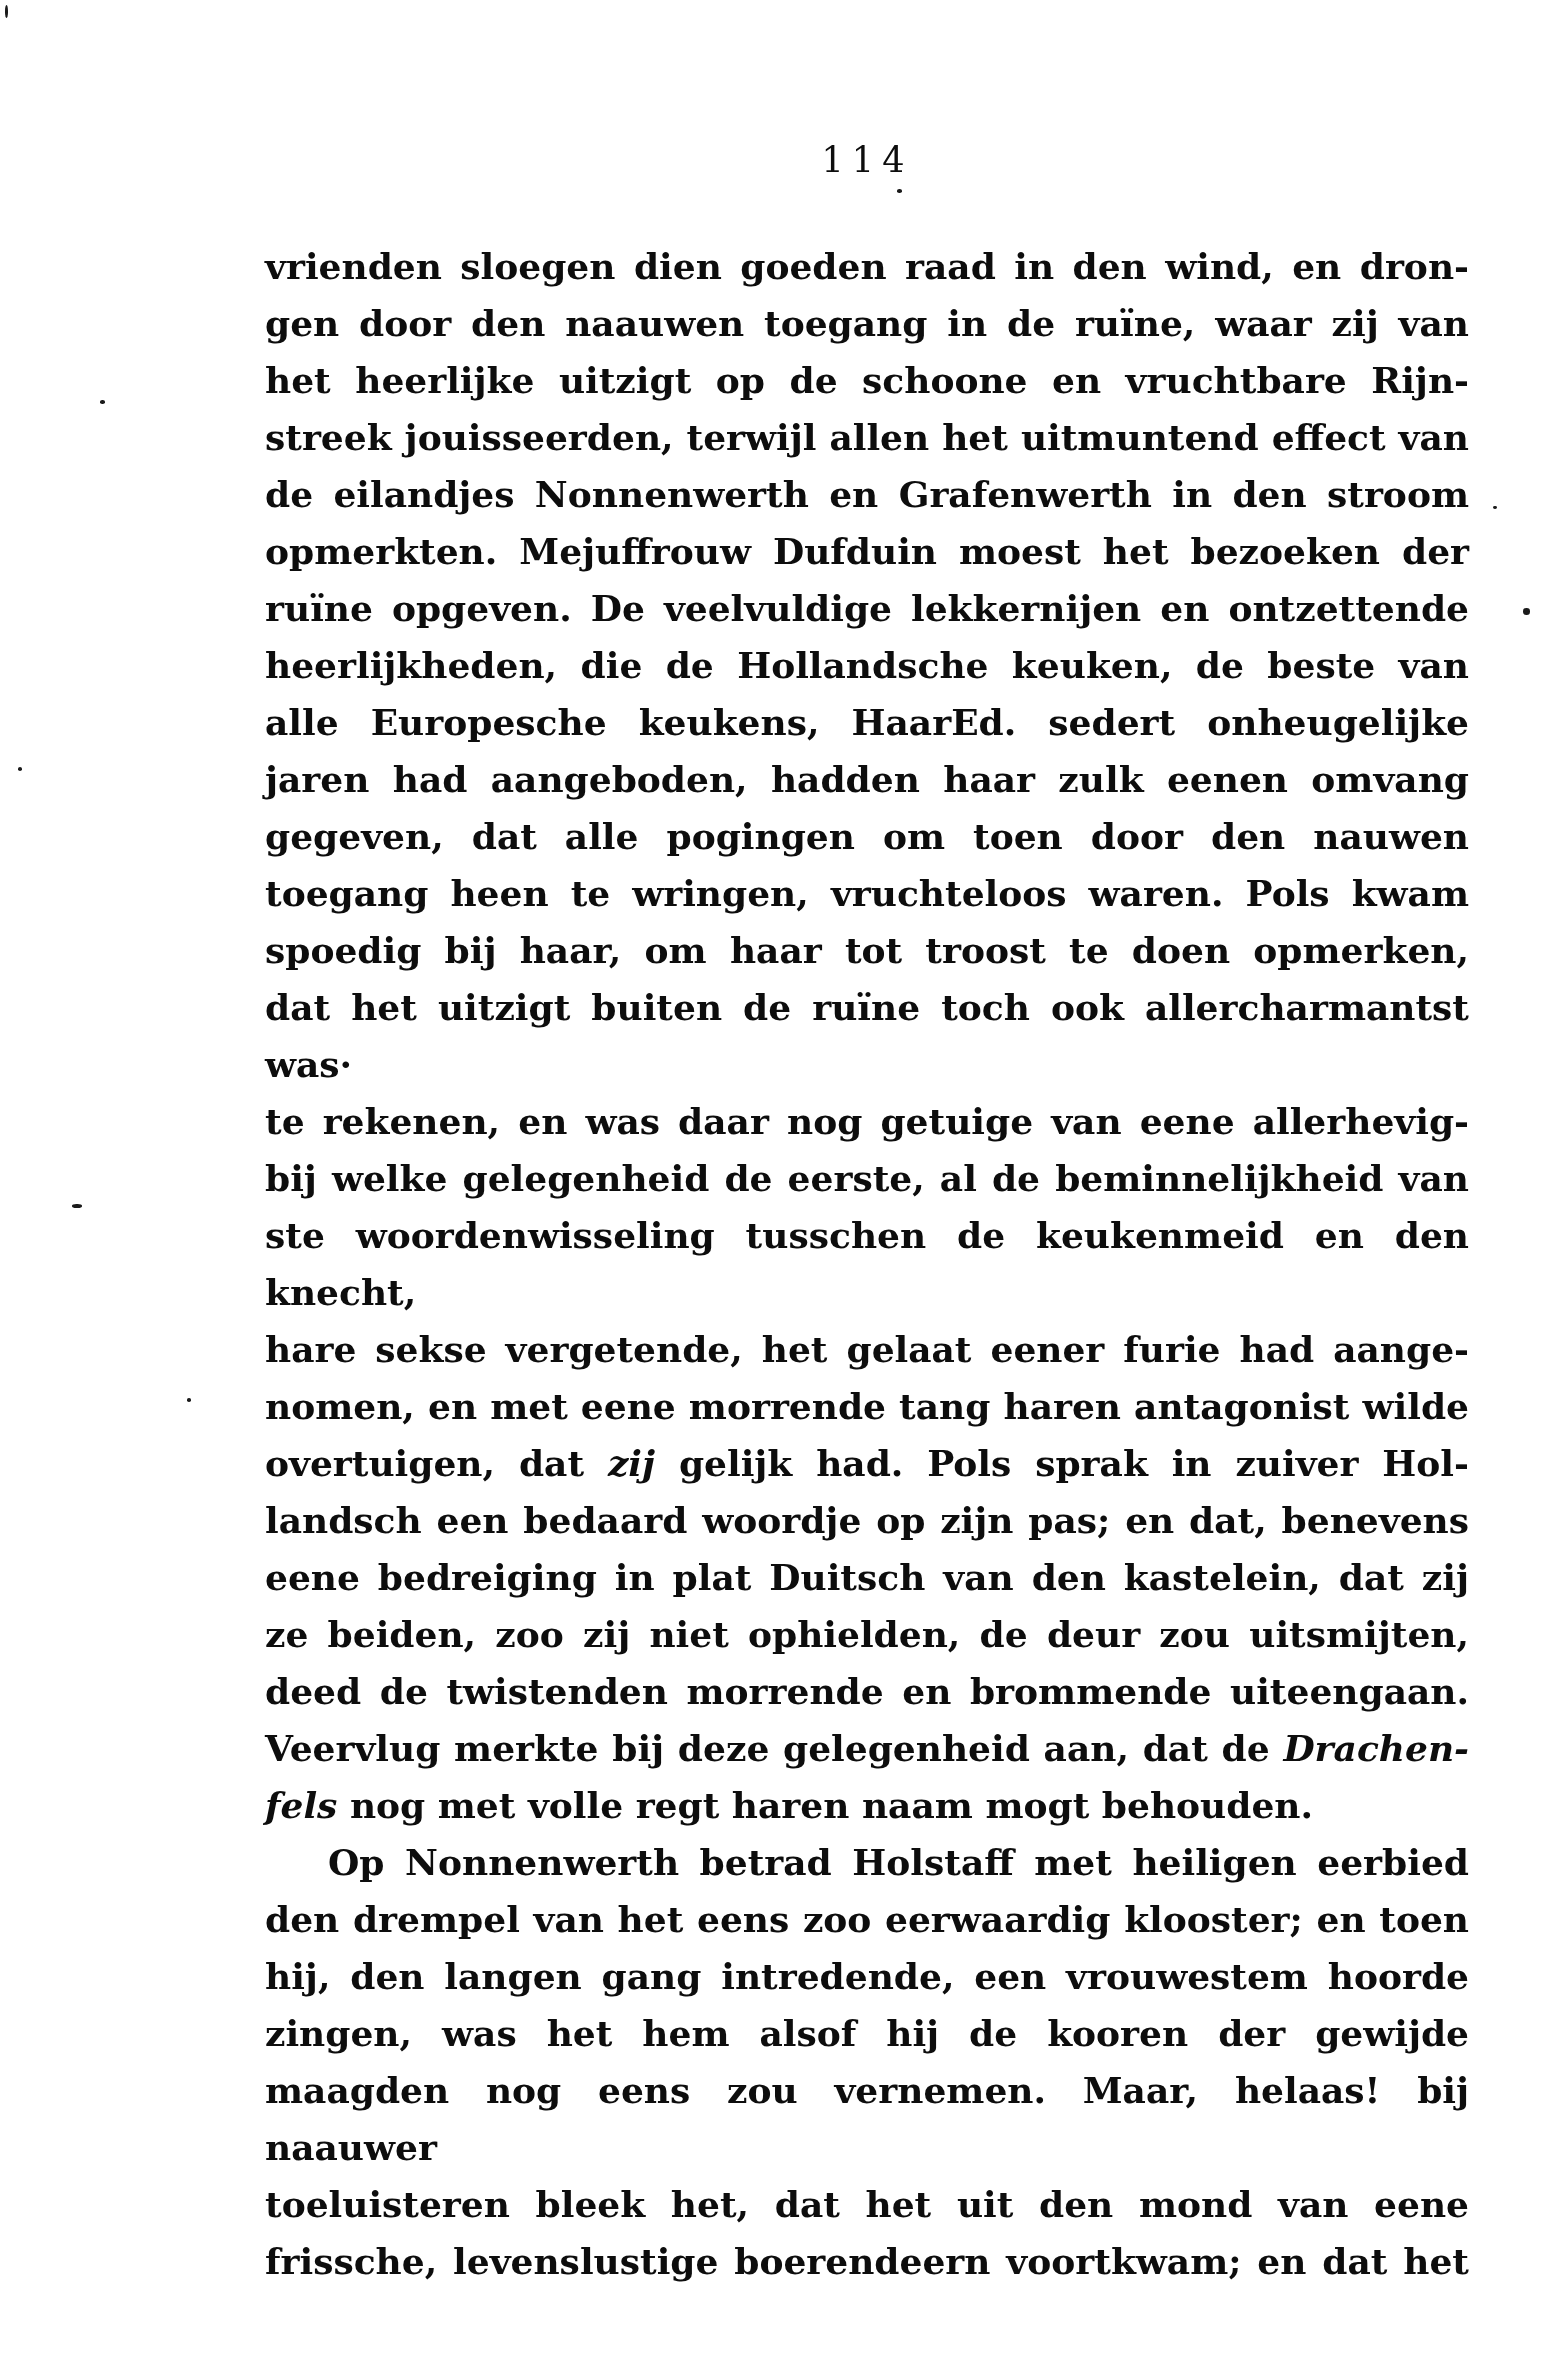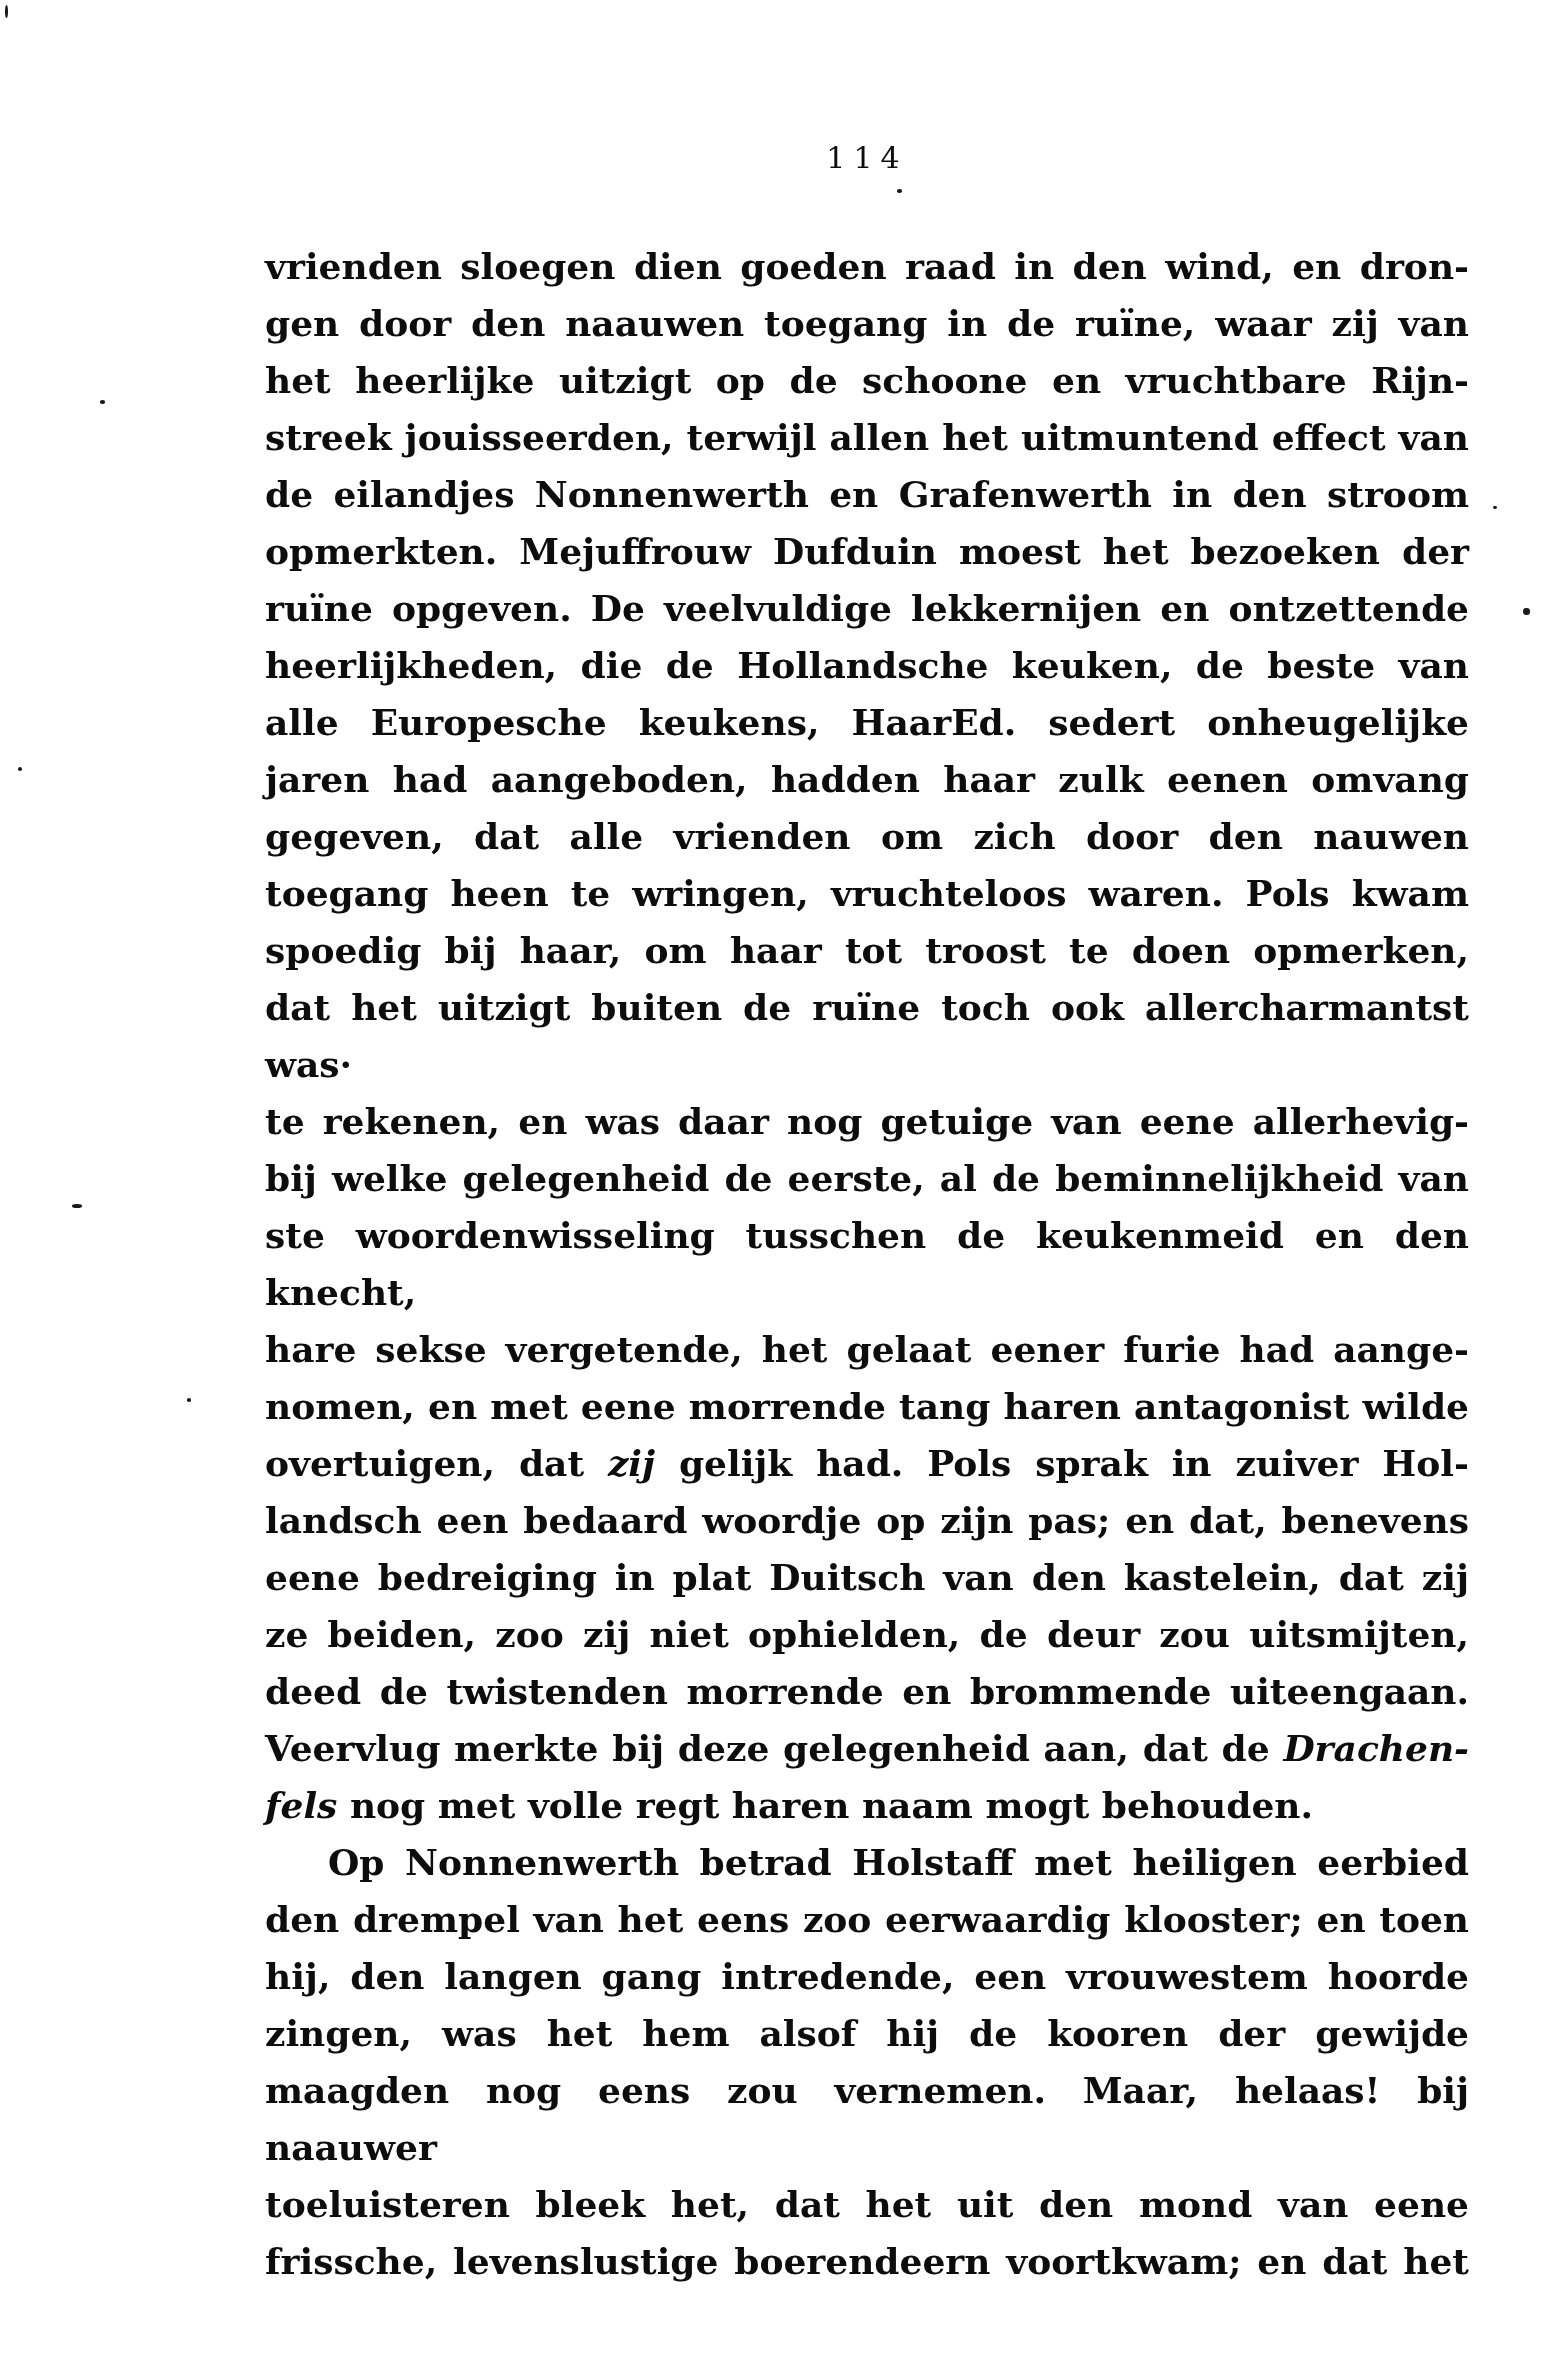--- a/index.html
+++ b/index.html
@@ -15,21 +15,21 @@
     color: #0d0d0d;
     font-family: "DejaVu Serif", serif;
     overflow: hidden;
   }
   .page-number {
     position: absolute;
     left: 265px;
     top: 140px;
     width: 1204px;
     text-align: center;
-    font-size: 30px;
+    font-size: 35px;
     letter-spacing: 8px;
     color: #0d0d0d;
   }
   .text-block {
     position: absolute;
     left: 265px;
     top: 238px;
     width: 1204px;
     font-size: 36px;
     line-height: 57px;
@@ -67,21 +67,21 @@
       <div class="line"><span class="seg">vrienden sloegen dien goeden raad in den wind, en dron-</span></div>
       <div class="line"><span class="seg">gen door den naauwen toegang in de ruïne, waar zij van</span></div>
       <div class="line"><span class="seg">het heerlijke uitzigt op de schoone en vruchtbare Rijn-</span></div>
       <div class="line"><span class="seg">streek jouisseerden, terwijl allen het uitmuntend effect van</span></div>
       <div class="line"><span class="seg">de eilandjes Nonnenwerth en Grafenwerth in den stroom</span></div>
       <div class="line"><span class="seg">opmerkten. Mejuffrouw Dufduin moest het bezoeken der</span></div>
       <div class="line"><span class="seg">ruïne opgeven. De veelvuldige lekkernijen en ontzettende</span></div>
       <div class="line"><span class="seg">heerlijkheden, die de Hollandsche keuken, de beste van</span></div>
       <div class="line"><span class="seg">alle Europesche keukens, HaarEd. sedert onheugelijke</span></div>
       <div class="line"><span class="seg">jaren had aangeboden, hadden haar zulk eenen omvang</span></div>
-      <div class="line"><span class="seg">gegeven, dat alle vrienden om zich door den nauwen</span></div>
+      <div class="line"><span class="seg">gegeven, dat alle pogingen om toen door den nauwen</span></div>
       <div class="line"><span class="seg">toegang heen te wringen, vruchteloos waren. Pols kwam</span></div>
       <div class="line"><span class="seg">spoedig bij haar, om haar tot troost te doen opmerken,</span></div>
       <div class="line"><span class="seg">dat het uitzigt buiten de ruïne toch ook allercharmantst was·</span></div>
       <div class="line"><span class="seg">te rekenen, en was daar nog getuige van eene allerhevig-</span></div>
       <div class="line"><span class="seg">bij welke gelegenheid de eerste, al de beminnelijkheid van</span></div>
       <div class="line"><span class="seg">ste woordenwisseling tusschen de keukenmeid en den knecht,</span></div>
       <div class="line"><span class="seg">hare sekse vergetende, het gelaat eener furie had aange-</span></div>
       <div class="line"><span class="seg">nomen, en met eene morrende tang haren antagonist wilde</span></div>
       <div class="line"><span class="seg">overtuigen, dat </span><span class="seg it">zij</span><span class="seg"> gelijk had. Pols sprak in zuiver Hol-</span></div>
       <div class="line"><span class="seg">landsch een bedaard woordje op zijn pas; en dat, benevens</span></div>

